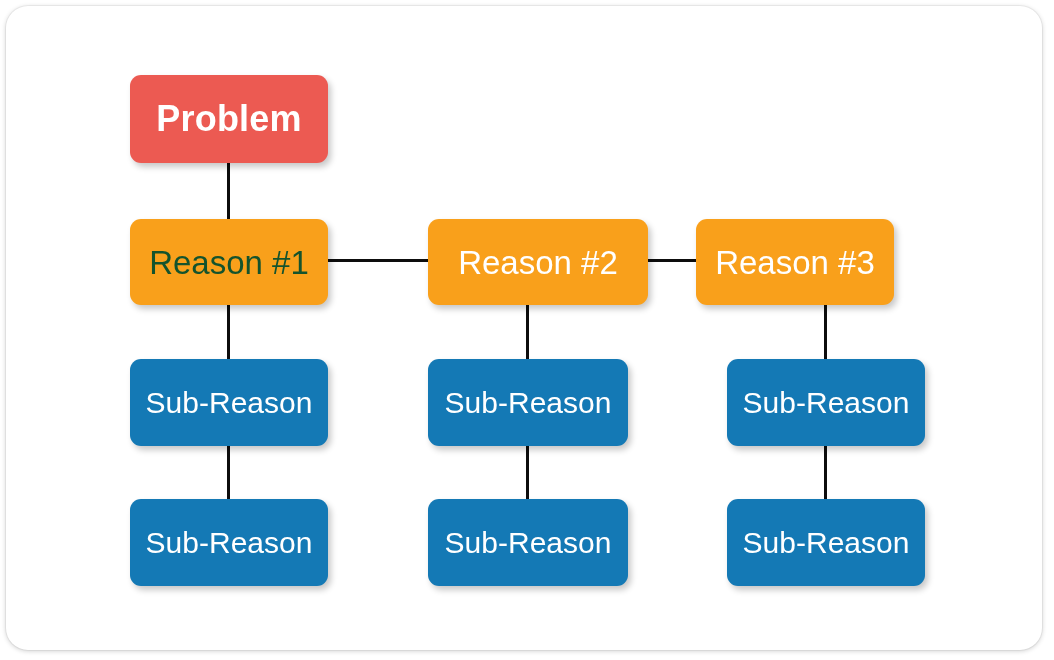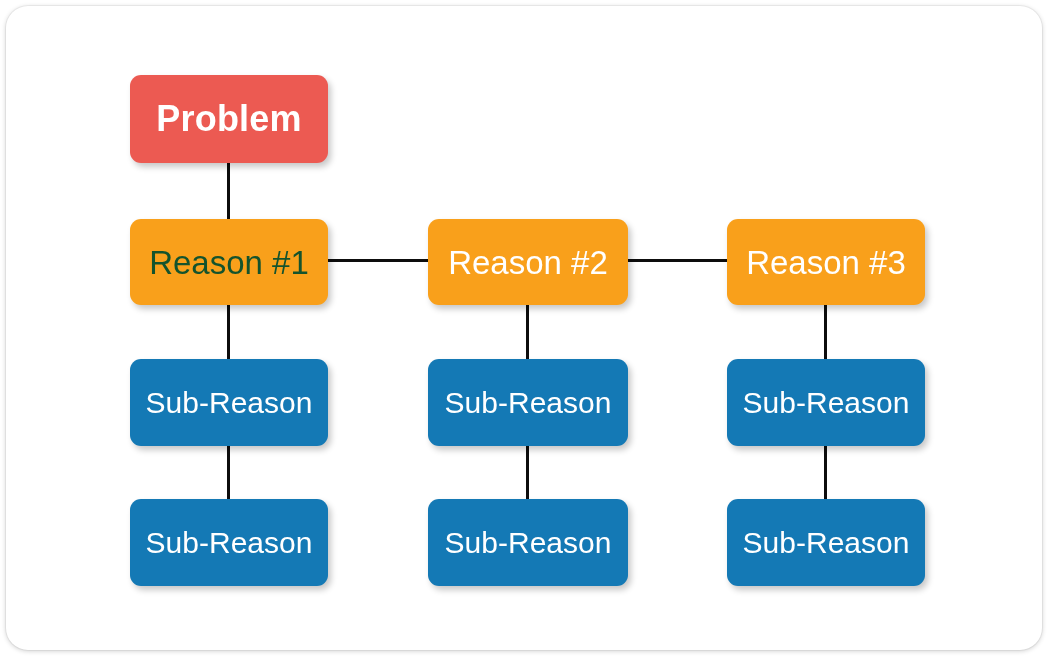--- a/index.html
+++ b/index.html
@@ -122,24 +122,24 @@
         <div class="edge v" style="background: rgb(13, 13, 13); left: 824px; top: 443px; height: 59px;"></div>
       </div>
 
     <div class="nodes">
         <div class="node problem" style="left: 130px; top: 75px; width: 198px; height: 88px; background: rgb(236, 90, 82);">
           <span class="node-label" style="color: rgb(255, 255, 255);">Problem</span>
         </div>
         <div class="node reason" style="left: 130px; top: 219px; width: 198px; height: 86px; background: rgb(249, 160, 27);">
           <span class="node-label" style="color: #14532d;">Reason #1</span>
         </div>
-        <div class="node reason" style="left: 428px; top: 219px; width: 200px; height: 86px; background: rgb(249, 160, 27);">
+        <div class="node reason" style="left: 428px; top: 219px; width: 220px; height: 86px; background: rgb(249, 160, 27);">
           <span class="node-label" style="color: rgb(255, 255, 255);">Reason #2</span>
         </div>
-        <div class="node reason" style="left: 727px; top: 219px; width: 198px; height: 86px; background: rgb(249, 160, 27);">
+        <div class="node reason" style="left: 696px; top: 219px; width: 198px; height: 86px; background: rgb(249, 160, 27);">
           <span class="node-label" style="color: rgb(255, 255, 255);">Reason #3</span>
         </div>
         <div class="node subreason" style="left: 130px; top: 359px; width: 198px; height: 87px; background: rgb(20, 121, 181);">
           <span class="node-label" style="color: rgb(255, 255, 255);">Sub-Reason</span>
         </div>
         <div class="node subreason" style="left: 130px; top: 499px; width: 198px; height: 87px; background: rgb(20, 121, 181);">
           <span class="node-label" style="color: rgb(255, 255, 255);">Sub-Reason</span>
         </div>
         <div class="node subreason" style="left: 428px; top: 359px; width: 200px; height: 87px; background: rgb(20, 121, 181);">
           <span class="node-label" style="color: rgb(255, 255, 255);">Sub-Reason</span>

